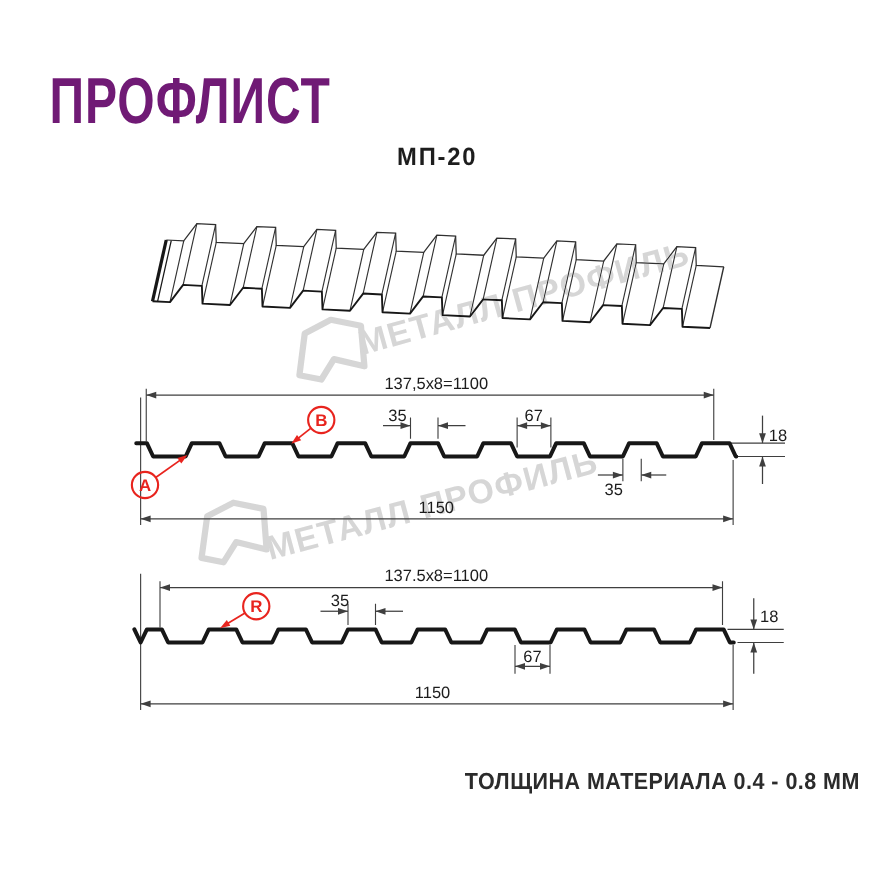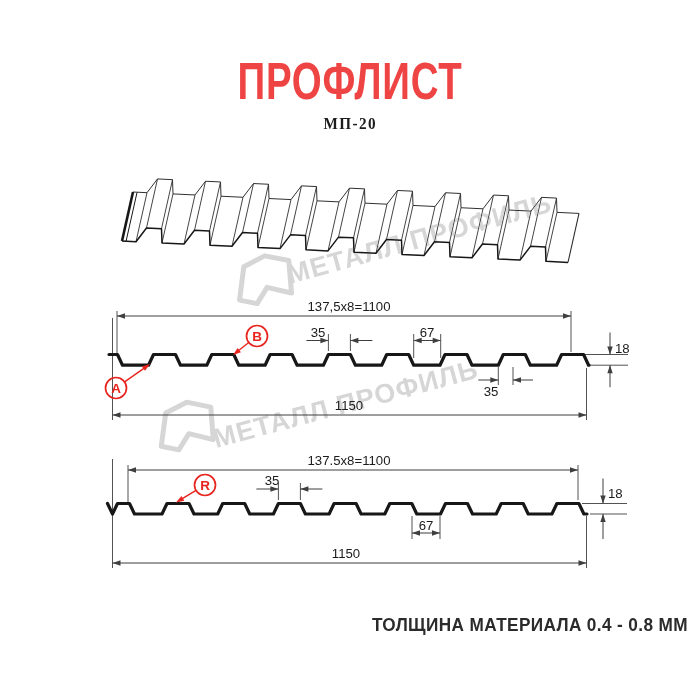--- a/index.html
+++ b/index.html
@@ -1,22 +1,22 @@
 <!DOCTYPE html>
 <html><head>
 <meta charset="utf-8">
 <style>
   html,body{margin:0;padding:0;background:#fff;}
   .canvas{position:relative;width:700px;height:700px;background:#fff;overflow:hidden;
           font-family:"Liberation Sans",sans-serif;}
-  .title{position:absolute;top:54px;left:0;width:700px;text-align:center;
-         font-size:52px;font-weight:700;color:#ef4444;line-height:54px;}
+  .title{position:absolute;top:54px;left:0;width:700px;text-align:left;
+         font-size:52px;font-weight:700;color:#701a75;line-height:54px;}
   .title span{display:inline-block;transform:scaleX(0.74);transform-origin:center;letter-spacing:1px;}
   .subtitle{position:absolute;top:115px;left:0;width:700px;text-align:center;
-            font-size:16px;font-weight:700;color:#1d1d1d;font-family:Liberation Serif, serif;}
+            font-size:20px;font-weight:700;color:#1d1d1d;}
   .subtitle span{display:inline-block;transform:scaleX(0.95);letter-spacing:1.5px;}
   .footer{position:absolute;top:614px;left:0;width:700px;text-align:right;
           font-size:18.5px;font-weight:600;color:#2b2b2b;}
   .footer span{display:inline-block;transform:scaleX(0.93);letter-spacing:0.4px;}
   #draw{position:absolute;top:0;left:0;}
 </style>
 </head>
 <body>
 
 <div class="canvas">

